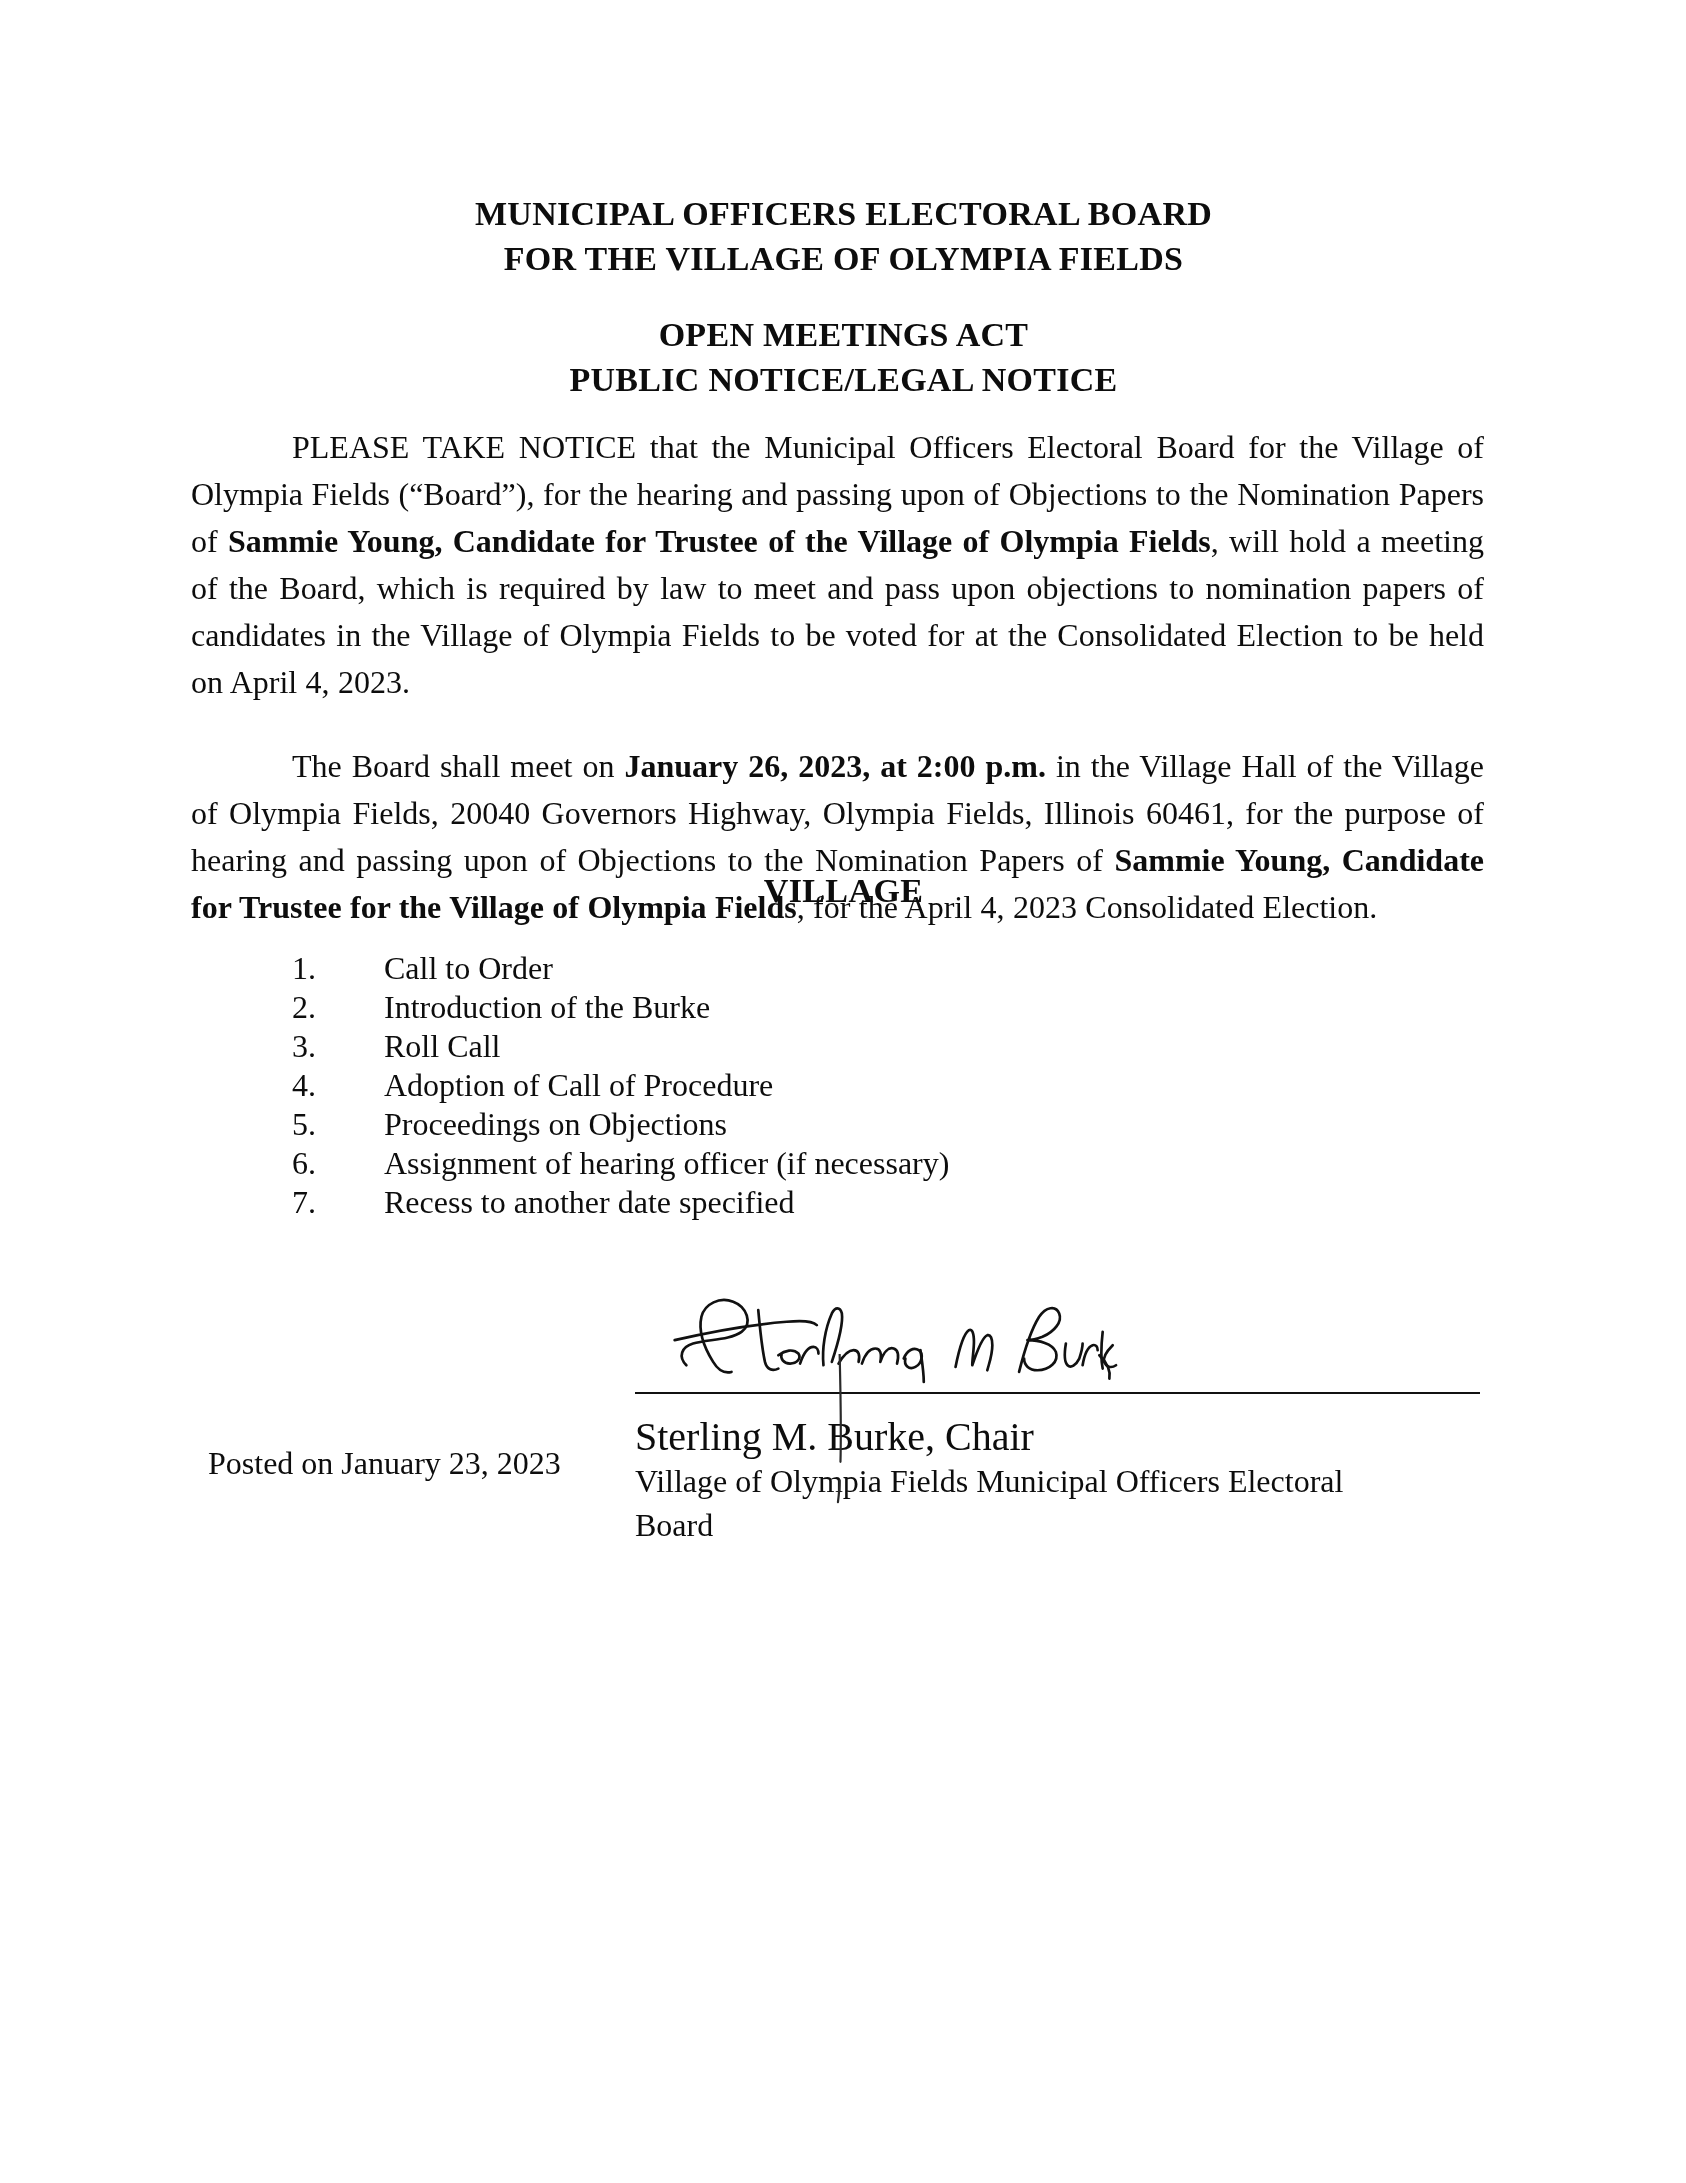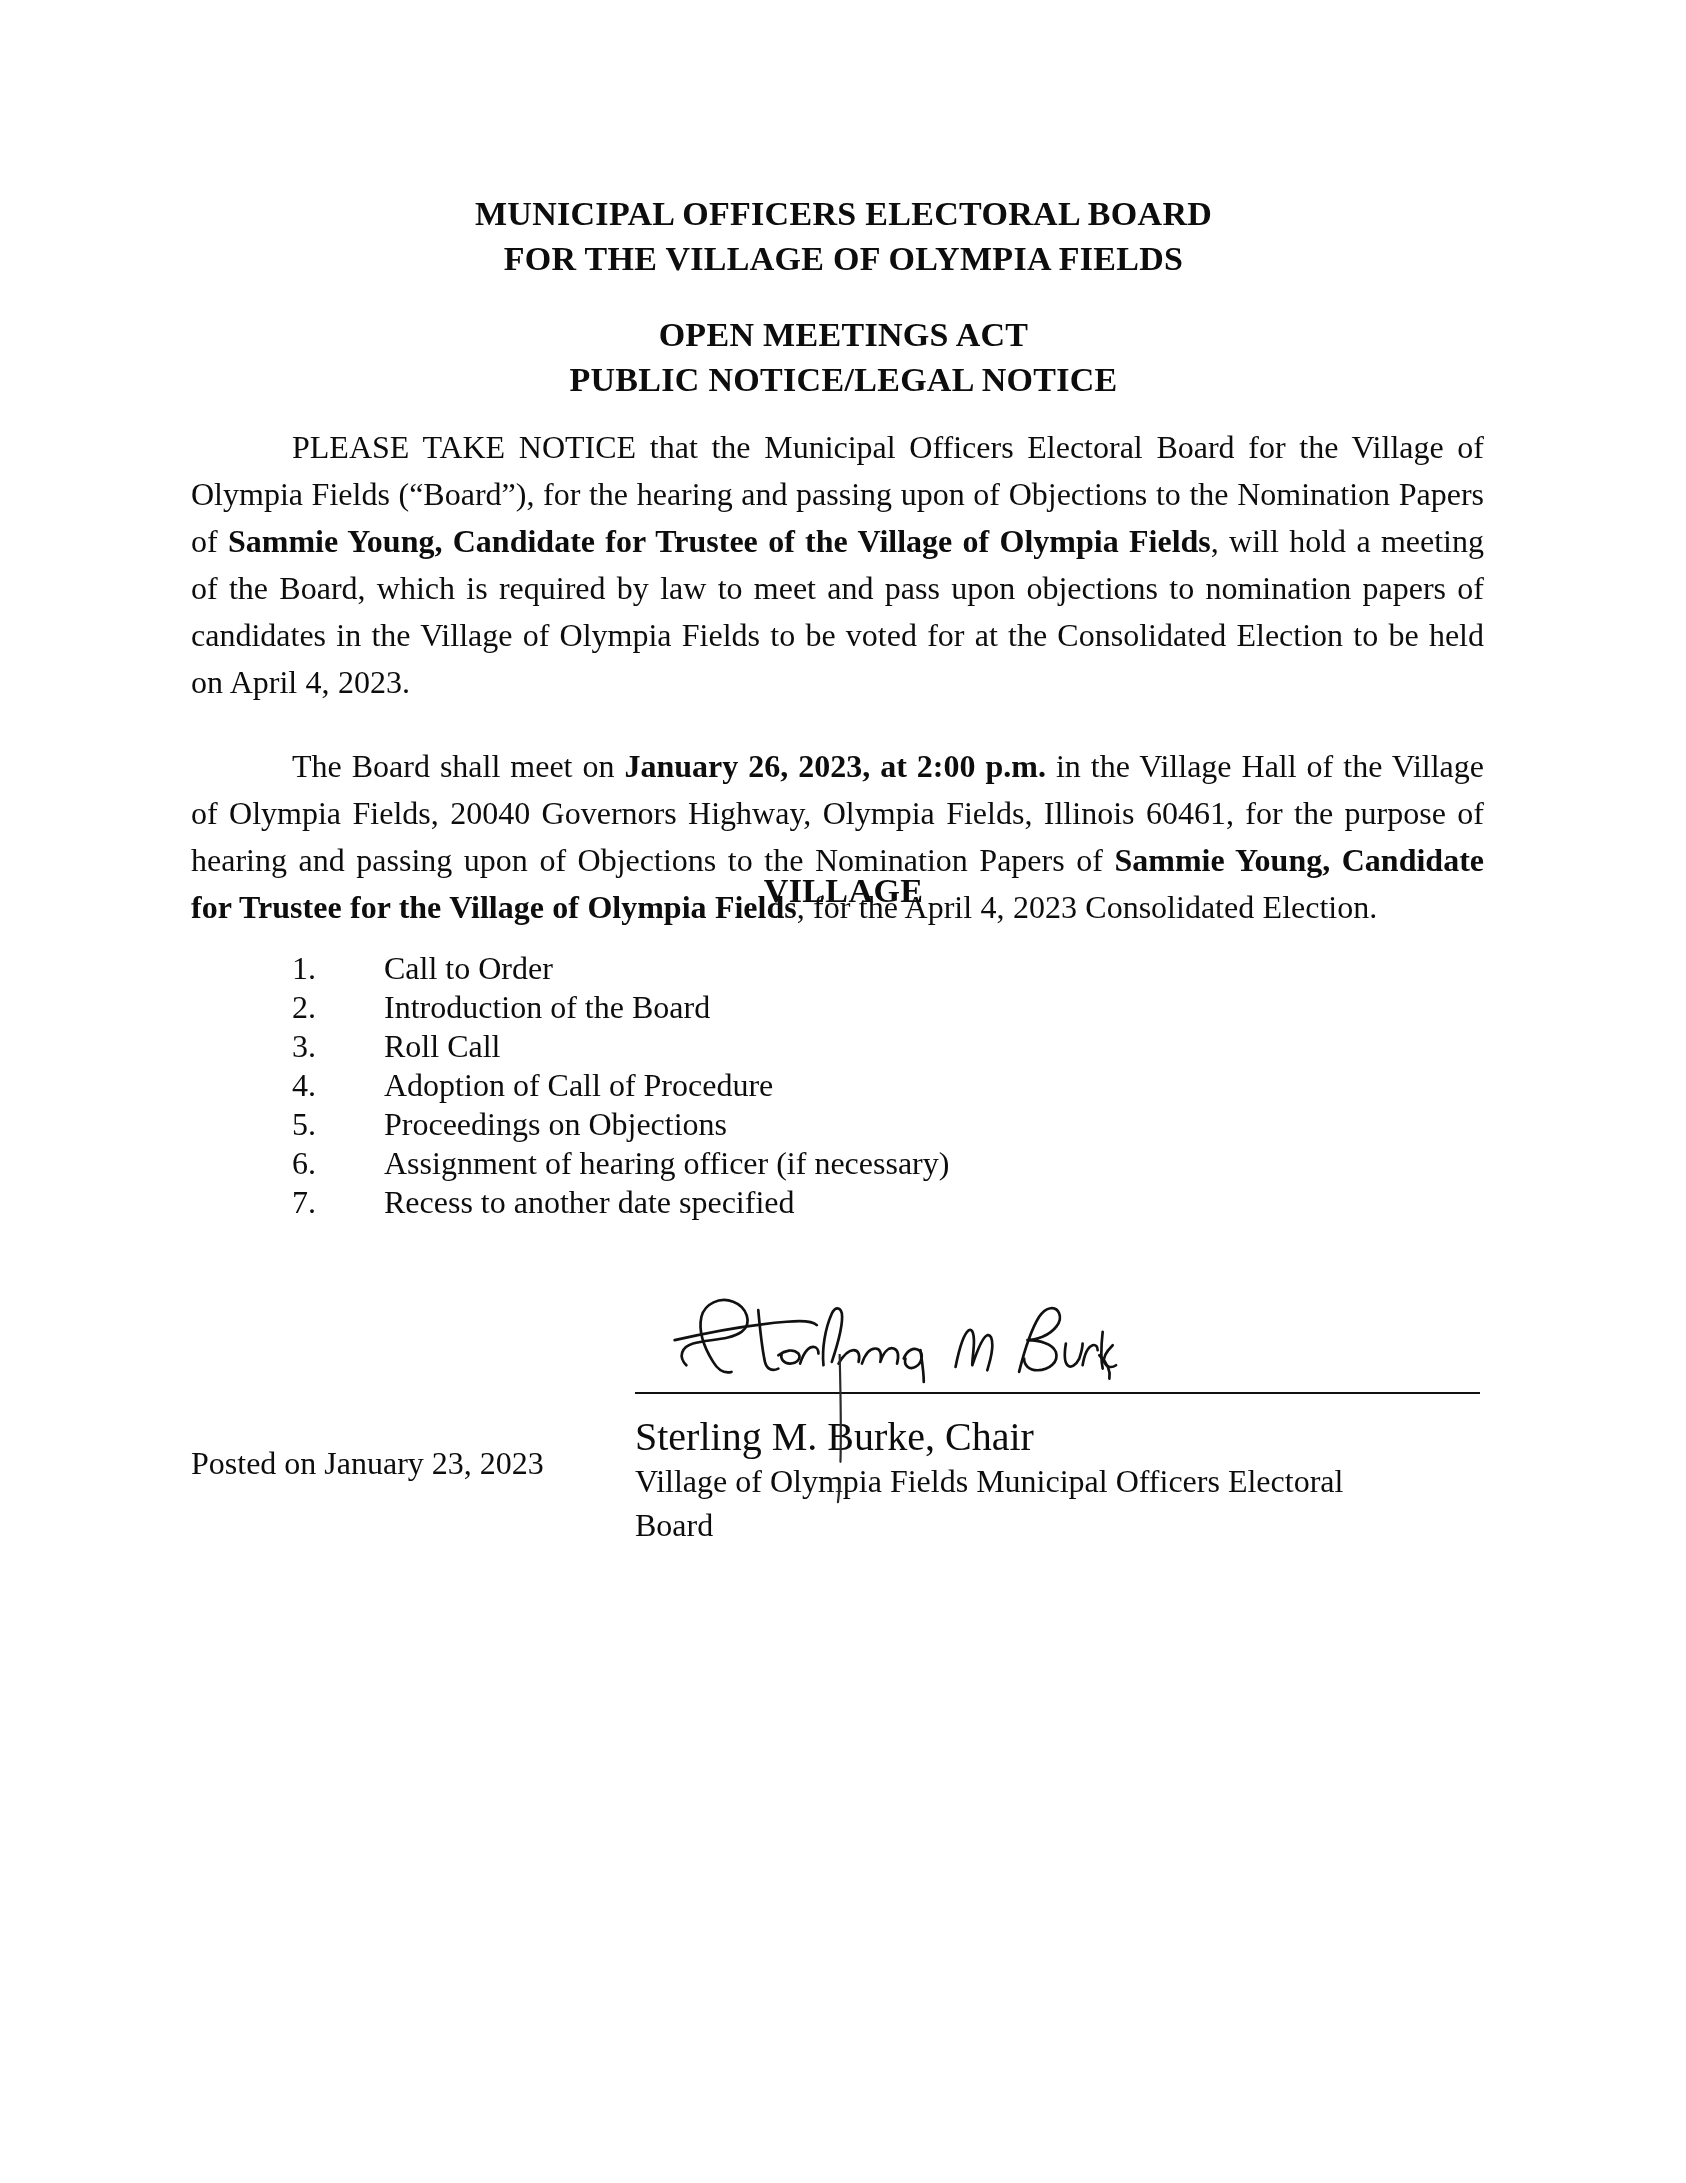--- a/index.html
+++ b/index.html
@@ -150,21 +150,21 @@
     left: 191px;
     top: 69px;
     width: 34px;
     height: 160px;
     pointer-events: none;
   }
 
   
   .posted {
     position: absolute;
-    left: 191px;
+    left: 208px;
     top: 1441px;
     font-size: 32px;
     line-height: 44px;
     white-space: nowrap;
   }
 </style>
 </head>
 <body>
 
 <div class="page">
@@ -189,21 +189,21 @@
 
   <div class="agenda-title">VILLAGE</div>
 
   <div class="agenda-list">
     <div class="agenda-row">
       <span class="agenda-num">1.</span>
       <span class="agenda-text">Call to Order</span>
     </div>
     <div class="agenda-row">
       <span class="agenda-num">2.</span>
-      <span class="agenda-text">Introduction of the Board</span>
+      <span class="agenda-text">Introduction of the Burke</span>
     </div>
     <div class="agenda-row">
       <span class="agenda-num">3.</span>
       <span class="agenda-text">Roll Call</span>
     </div>
     <div class="agenda-row">
       <span class="agenda-num">4.</span>
       <span class="agenda-text">Adoption of Call of Procedure</span>
     </div>
     <div class="agenda-row">

